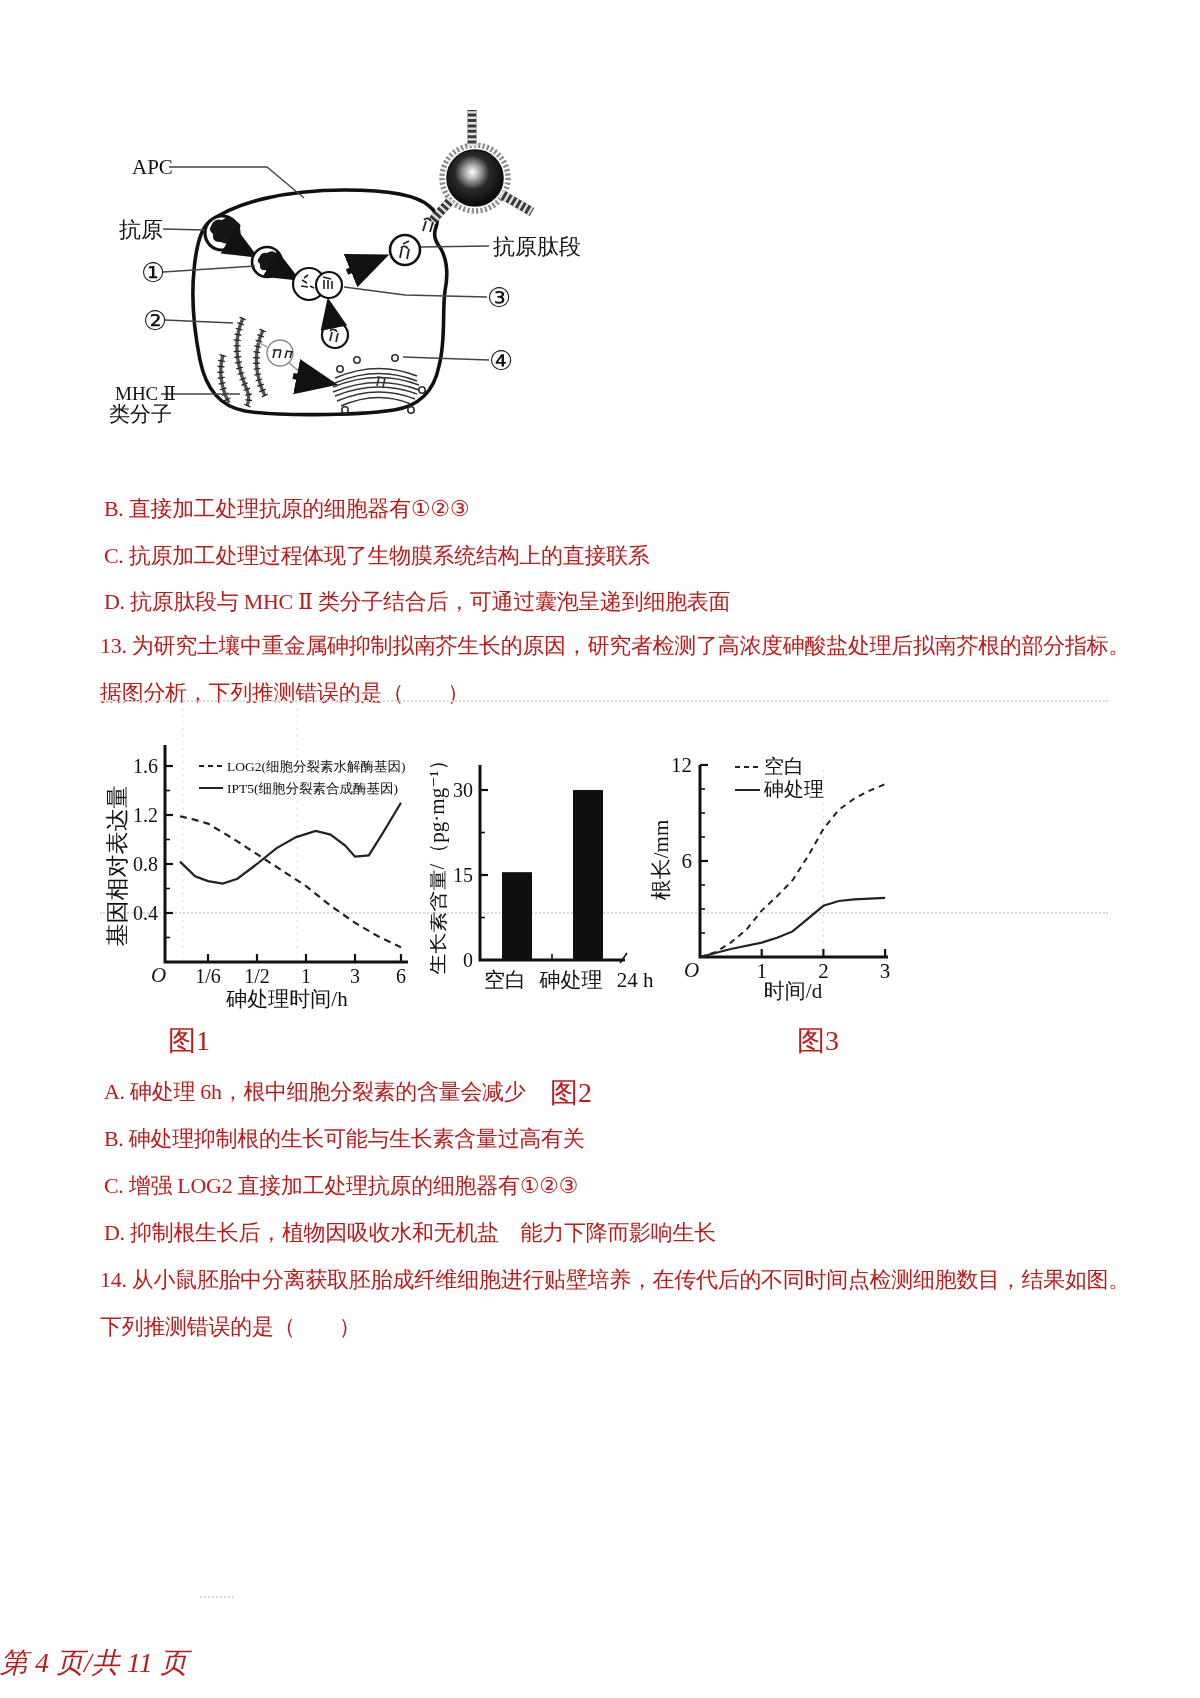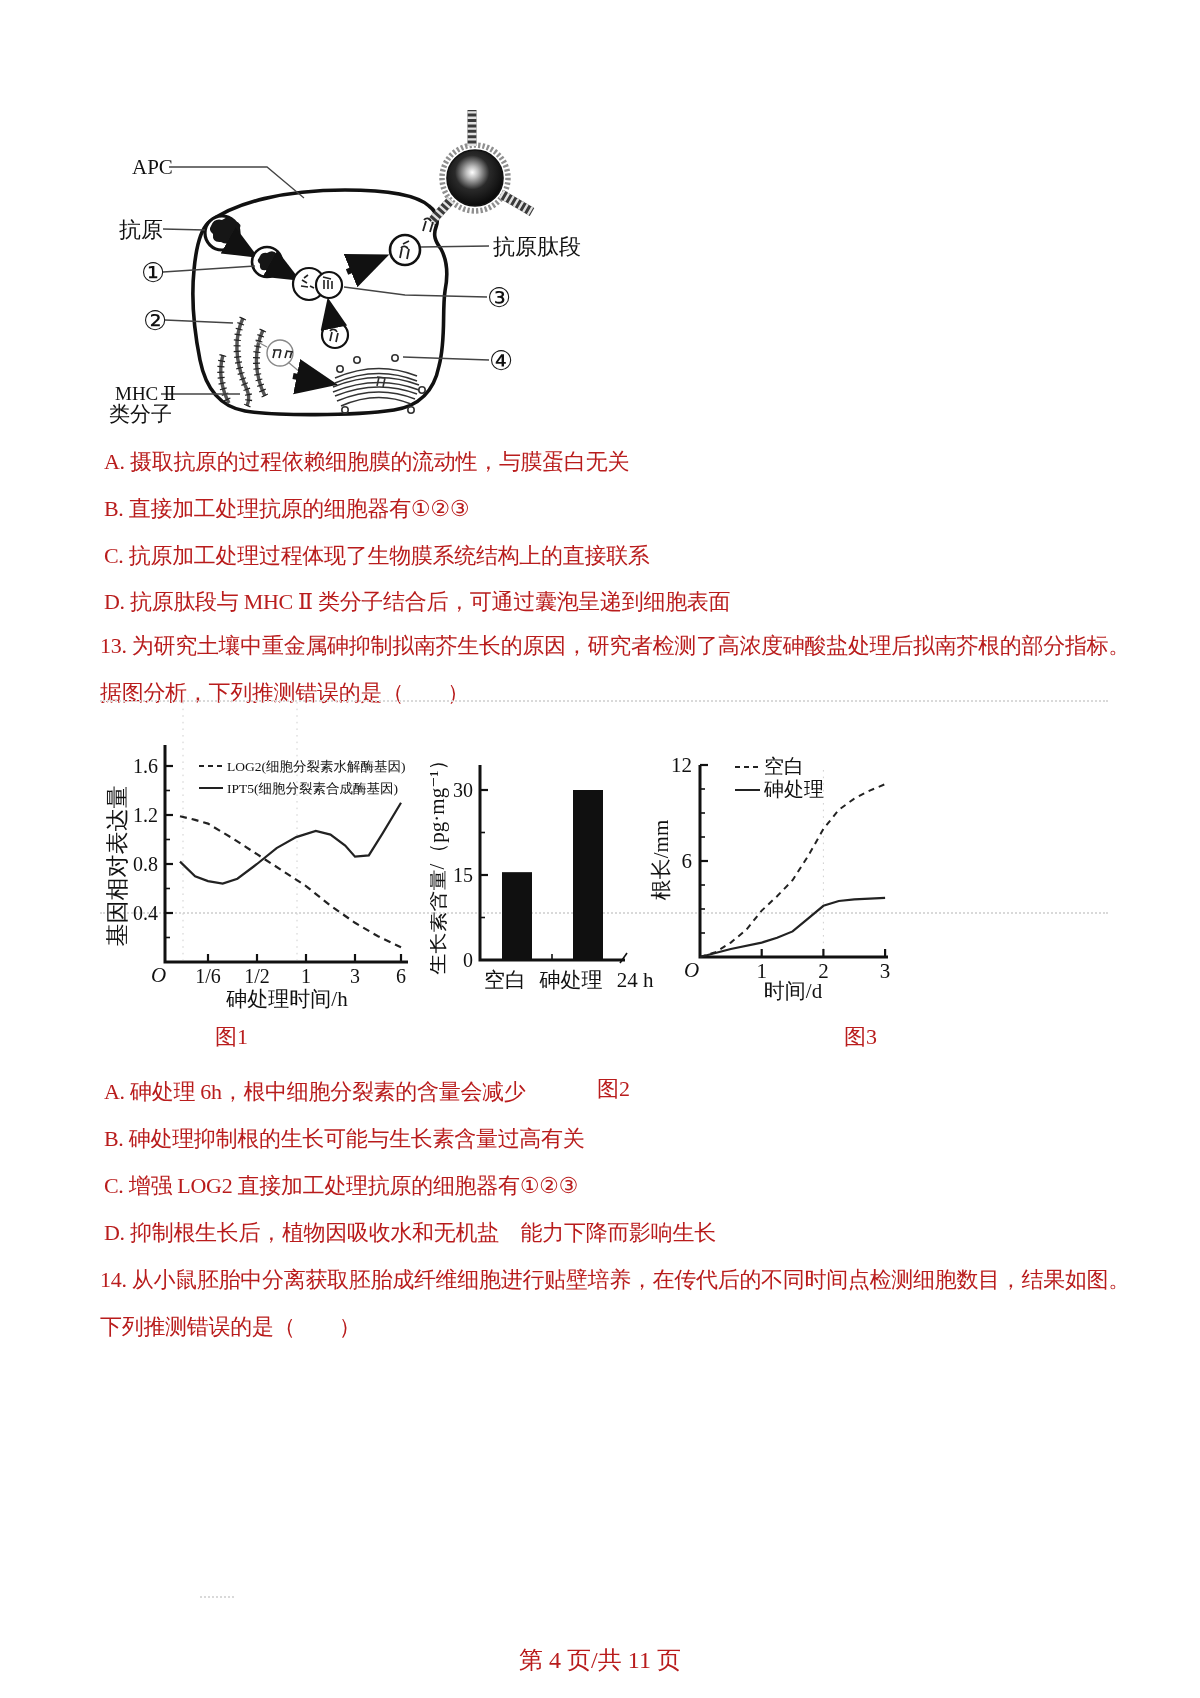--- a/index.html
+++ b/index.html
@@ -1,21 +1,21 @@
 <!DOCTYPE html>
 <html><head>
 <meta charset="utf-8">
 <style>
   html,body{margin:0;padding:0;background:#ffffff;}
   .page{position:relative;width:1200px;height:1698px;background:#fff;overflow:hidden;
         font-family:'Liberation Serif','DejaVu Serif','DejaVu Sans',serif;color:#b91c1c;}
   .tl{position:absolute;left:104px;font-size:22px;line-height:30px;white-space:pre;
       letter-spacing:-0.3px;}
-  .cap{position:absolute;font-size:22px;width:80px;text-align:right;}
-  .footer{position:absolute;left:0;top:1644px;width:100%;text-align:center;font-size:24px;}
+  .cap{position:absolute;font-size:28px;width:80px;text-align:left;}
+  .footer{position:absolute;left:0;top:1644px;width:100%;font-size:28px;font-style:italic;}
   .art{position:absolute;border-top:2px dotted #d9d9d9;height:0;}
   svg text{font-family:'Liberation Serif','DejaVu Serif','DejaVu Sans',serif;fill:#111;}
   .csvg{position:absolute;}
 </style>
 </head>
 <body>
 
 <div class="page">
 
   <svg class="csvg" style="left:95px;top:90px" width="600" height="340" viewBox="0 0 600 340">
@@ -122,21 +122,20 @@
     <text x="24" y="147" font-size="22">抗原</text>
     <text x="46" y="192" font-size="27" font-family="DejaVu Sans, sans-serif">①</text>
     <text x="48" y="240" font-size="27" font-family="DejaVu Sans, sans-serif">②</text>
     <text x="20" y="310" font-size="19">MHC Ⅱ</text>
     <text x="14" y="331" font-size="21">类分子</text>
     <text x="398" y="164" font-size="22">抗原肽段</text>
     <text x="392" y="217" font-size="27" font-family="DejaVu Sans, sans-serif">③</text>
     <text x="394" y="280" font-size="27" font-family="DejaVu Sans, sans-serif">④</text>
   </svg>
 
-  <div class="tl" style="top:447px">A. 摄取抗原的过程依赖细胞膜的流动性，与膜蛋白无关</div>
   <div class="tl" style="top:494px">B. 直接加工处理抗原的细胞器有①②③</div>
   <div class="tl" style="top:587px">D. 抗原肽段与 MHC Ⅱ 类分子结合后，可通过囊泡呈递到细胞表面</div>
   <div class="tl" style="top:541px">C. 抗原加工处理过程体现了生物膜系统结构上的直接联系</div>
 
   <div class="tl" style="top:631px;left:100px">13. 为研究土壤中重金属砷抑制拟南芥生长的原因，研究者检测了高浓度砷酸盐处理后拟南芥根的部分指标。</div>
   <div class="tl" style="top:678px;left:100px">据图分析，下列推测错误的是（　　）</div>
 
   <div class="art" style="left:100px;top:700px;width:1008px"></div>
   <div class="art" style="left:100px;top:912px;width:1008px"></div>
   <div class="art" style="left:200px;top:1596px;width:34px"></div>

